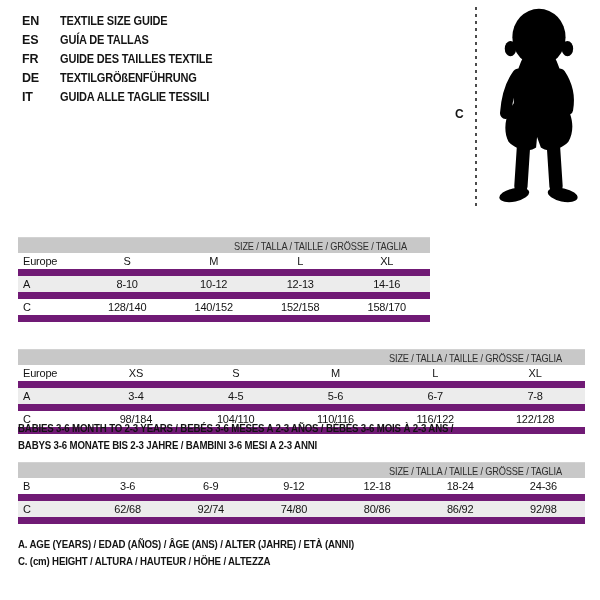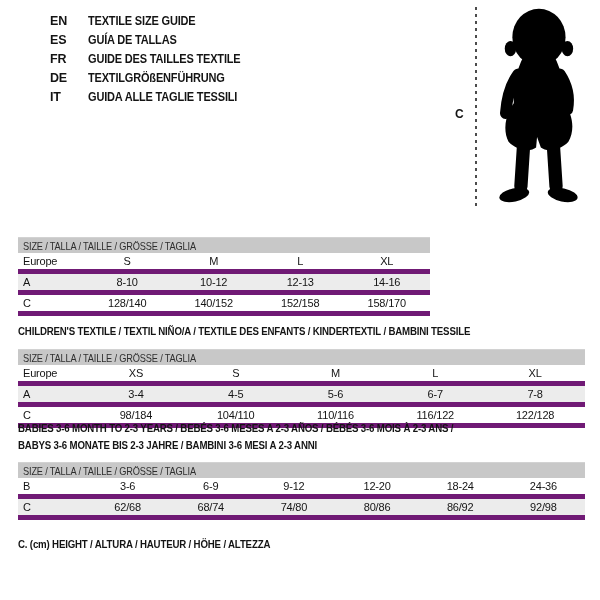--- a/index.html
+++ b/index.html
@@ -6,42 +6,42 @@
   .canvas{
     position:relative;width:600px;height:600px;background:#fff;overflow:hidden;
     font-family:"Liberation Sans",sans-serif;color:#141414;letter-spacing:-0.2px;
   }
   
   .cond{display:inline-block;transform:scaleX(0.88);transform-origin:0 50%;white-space:nowrap;}
 
   
   .lang-list{position:absolute;left:22px;top:12px;}
   .lang-row{display:flex;height:19px;line-height:19px;font-weight:bold;font-size:12.5px;}
-  .lang-code{width:38px;flex:0 0 38px;margin-left:28px;}
+  .lang-code{width:38px;flex:0 0 38px;}
 
   
   .measure-line{
     position:absolute;left:475px;top:7px;width:2px;height:203px;
     background:repeating-linear-gradient(to bottom,#4c4c4c 0 3px,transparent 3px 7px);
   }
   .measure-label{position:absolute;left:455px;top:107px;font-weight:bold;font-size:12px;}
   .baby{position:absolute;left:481px;top:4px;}
 
   
   .tbl-title{position:absolute;left:18px;font-weight:bold;font-size:11px;line-height:17px;white-space:nowrap;}
 
   
   table.size-table{position:absolute;left:18px;border-collapse:collapse;table-layout:fixed;}
   table.size-table th.bar{
     background:#c8c8c8;height:15px;font-weight:normal;font-size:10.5px;color:#2e2e2e;
-    text-align:left;padding:0 0 0 5px;border-top:1px solid #d2d2d2;
+    text-align:right;padding:0 0 0 5px;border-top:1px solid #d2d2d2;
   }
   table.size-table td{
     height:16px;font-size:11px;text-align:center;padding:0;line-height:16px;
-    border-bottom:5px solid #701a75;
+    border-bottom:7px solid #701a75;
   }
   table.size-table td.lbl{text-align:left;padding-left:5px;}
   table.size-table tr.striped td{background:#ececec;}
   .t1{top:237px;width:412px;}
   .t2{top:349px;width:567px;}
   .t3{top:462px;width:567px;}
   .title1{top:217px;}
   .title2{top:323px;}
   .title3a{top:420px;}
   .title3b{top:437px;}
@@ -127,23 +127,20 @@
       <tr>
         <td class="lbl">C</td>
         <td>128/140</td>
         <td>140/152</td>
         <td>152/158</td>
         <td>158/170</td>
       </tr>
     </tbody>
   </table>
 
-  <div class="tbl-title title2">
-    <span class="cond">CHILDREN'S TEXTILE / TEXTIL NIÑO/A / TEXTILE DES ENFANTS / KINDERTEXTIL / BAMBINI TESSILE</span>
-  </div>
   <table class="size-table t2">
     <colgroup>
         <col style="width:12%">
         <col style="width:17.6%">
         <col style="width:17.6%">
         <col style="width:17.6%">
         <col style="width:17.6%">
         <col style="width:17.6%">
       </colgroup>
     <thead>
@@ -199,33 +196,34 @@
       <tr>
           <th class="bar" colspan="7"><span class="cond">SIZE / TALLA / TAILLE / GRÖSSE / TAGLIA</span></th>
         </tr>
     </thead>
     <tbody>
       <tr>
         <td class="lbl">B</td>
         <td>3-6</td>
         <td>6-9</td>
         <td>9-12</td>
-        <td>12-20</td>
+        <td>12-18</td>
         <td>18-24</td>
         <td>24-36</td>
       </tr>
       <tr class="striped">
         <td class="lbl">C</td>
         <td>62/68</td>
-        <td>68/74</td>
+        <td>92/74</td>
         <td>74/80</td>
         <td>80/86</td>
         <td>86/92</td>
         <td>92/98</td>
       </tr>
     </tbody>
   </table>
 
   <div class="notes">
+    <div class="note-line"><span class="cond">A. AGE (YEARS) / EDAD (AÑOS) / ÂGE (ANS) / ALTER (JAHRE) / ETÀ (ANNI)</span></div>
     <div class="note-line"><span class="cond">C. (cm) HEIGHT / ALTURA / HAUTEUR / HÖHE / ALTEZZA</span></div>
   </div>
 
 </div>
 
 </body></html>

